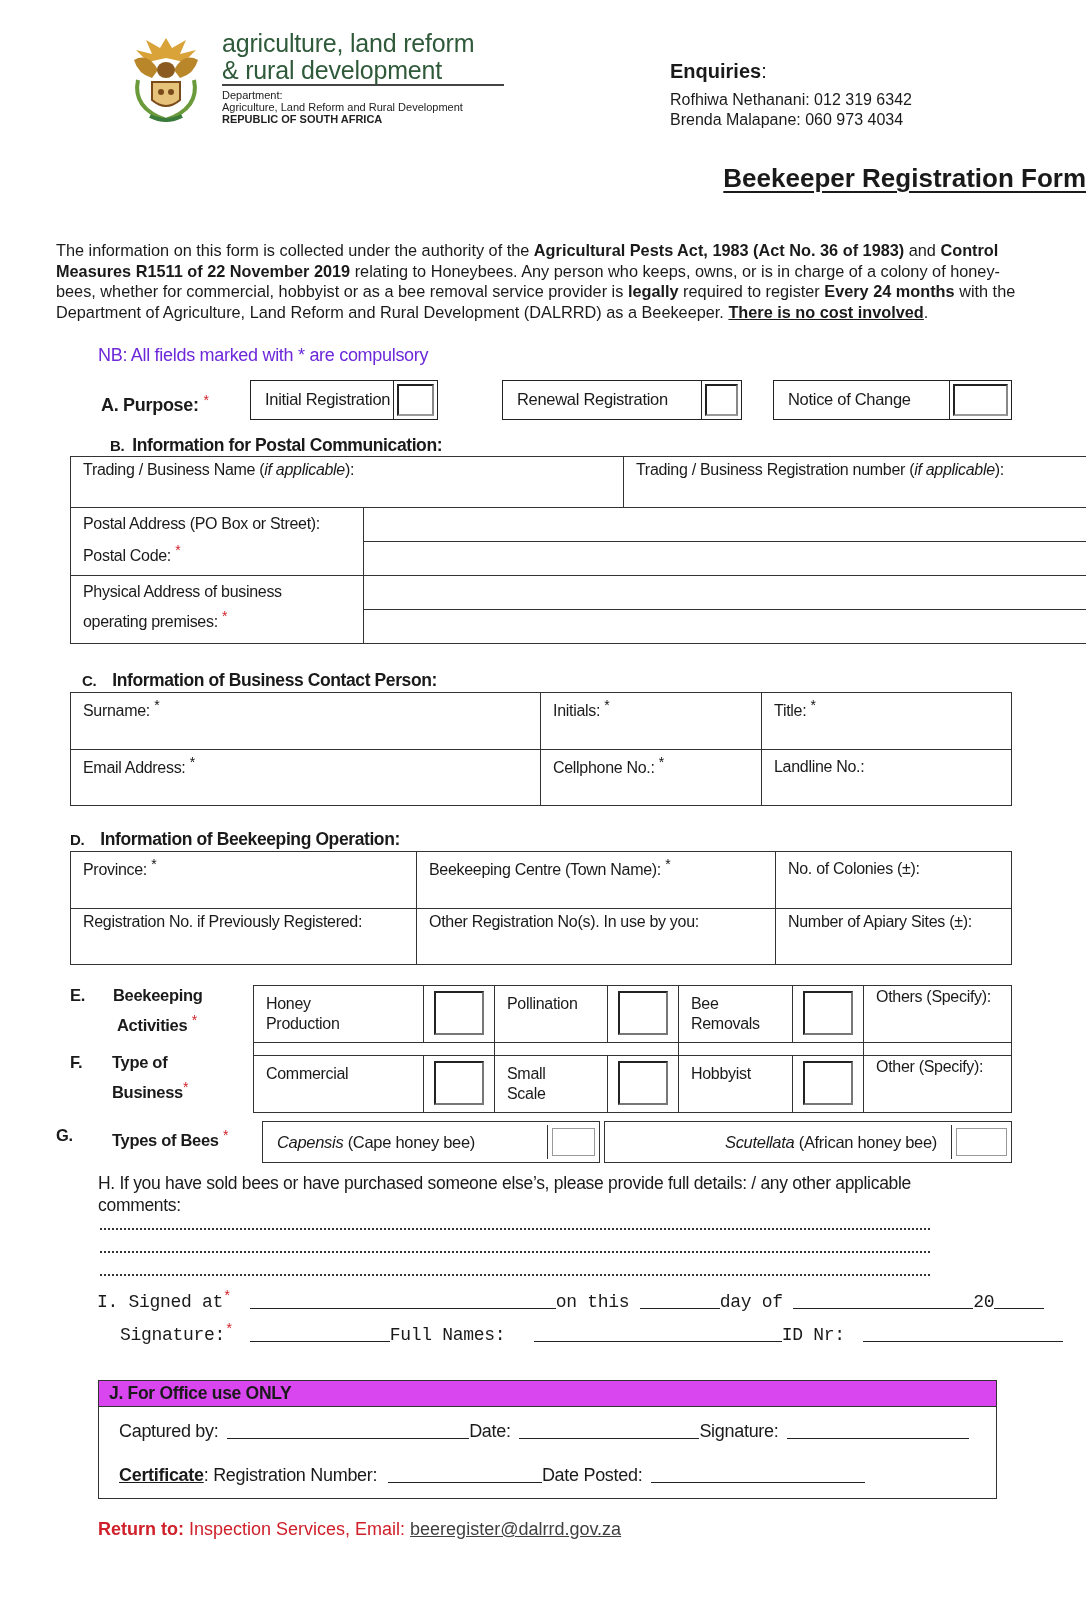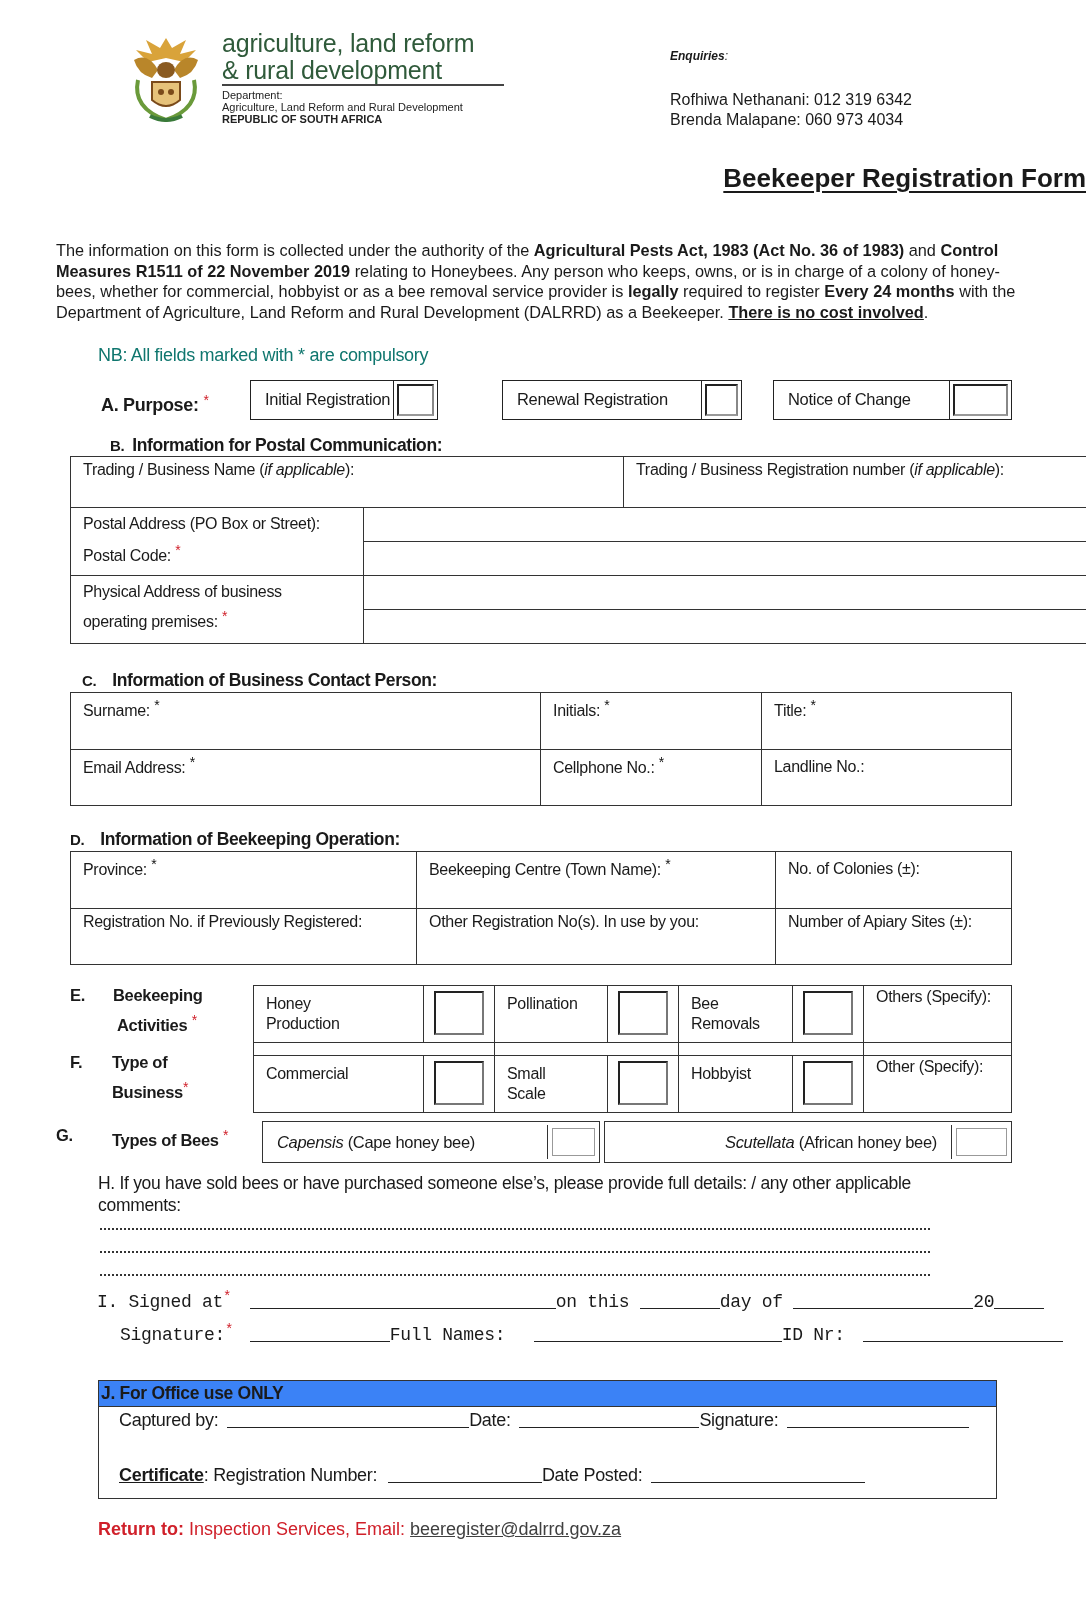--- a/index.html
+++ b/index.html
@@ -7,30 +7,30 @@
   body { position: relative; font-family: "Liberation Sans", sans-serif; color: #1a1a1a; overflow: hidden; }
   .abs { position: absolute; }
   .req { color: #d0202a; font-weight: normal; }
   .blk-req { color: #111; }
 
   
   .logo { left: 128px; top: 30px; width: 76px; height: 96px; }
   .brand1 { left: 222px; top: 30px; font-size: 25px; color: #2f5a3a; line-height: 27px; letter-spacing: -0.2px; }
   .brand-rule { left: 222px; top: 84px; width: 282px; height: 2px; background: #444; }
   .dept { left: 222px; top: 89px; font-size: 11px; line-height: 12px; color: #222; }
-  .enq-title { left: 670px; top: 49px; font-size: 12px; font-weight: bold; font-style: italic; }
+  .enq-title { left: 670px; top: 60px; font-size: 20px; font-weight: bold; }
   .enq-line { left: 670px; font-size: 16px; }
 
   .title { left: 0; width: 1086px; top: 163px; text-align: right; font-size: 26px; font-weight: bold; }
   .title span { text-decoration: underline; text-decoration-thickness: 2px; text-underline-offset: 4px; }
 
   .intro { left: 56px; top: 220px; width: 975px; font-size: 16.3px; line-height: 20.6px; margin-top: 20px; }
   .intro .u { text-decoration: underline; font-weight: bold; }
 
-  .nb { left: 98px; top: 345px; font-size: 18px; color: #0f766e; letter-spacing: -0.3px; }
+  .nb { left: 98px; top: 345px; font-size: 18px; color: #6d28d9; letter-spacing: -0.3px; }
 
   
   .purpose-label { left: 101px; top: 392px; font-size: 18px; font-weight: bold; letter-spacing: -0.3px; }
   .pbox { top: 380px; height: 40px; border: 1.5px solid #222; display: flex; }
   .pbox .lbl { flex: 1; padding-left: 14px; font-size: 16.5px; line-height: 36px; letter-spacing: -0.3px; }
   .pbox .chk { width: 44px; border-left: 1.5px solid #222; padding: 3px; }
   .pbox .chk div { width: 100%; height: 100%; border: 2px solid #222; border-right-color: #888; border-bottom-color: #999; }
 
   
   .sec { font-size: 17.5px; font-weight: bold; letter-spacing: -0.4px; }
@@ -52,21 +52,21 @@
   .gbox .small-cb { width: 52px; height: 34px; border-left: 1.5px solid #333; padding: 3px 4px; }
   .gbox .small-cb div { width: 100%; height: 100%; border: 1.5px solid #999; }
 
   .comment { left: 98px; top: 1172px; width: 850px; font-size: 17.5px; line-height: 22px; letter-spacing: -0.3px; }
   .dots { left: 100px; width: 830px; height: 2px; border-bottom: 2px dotted #333; }
 
   .sign-row { font-size: 18px; letter-spacing: -0.3px; font-family: Liberation Mono, monospace; }
   .uline { display: inline-block; border-bottom: 1.5px solid #222; height: 18px; vertical-align: -2px; }
 
   .office { left: 98px; top: 1380px; width: 899px; height: 119px; border: 1.5px solid #333; }
-  .office-head { height: 26px; background: #3b82f6; border-bottom: 1.5px solid #333; font-size: 17.5px; font-weight: bold; padding-left: 2px; line-height: 25px; letter-spacing: -0.3px; }
+  .office-head { height: 26px; background: #d946ef; border-bottom: 1.5px solid #333; font-size: 17.5px; font-weight: bold; padding-left: 10px; line-height: 25px; letter-spacing: -0.3px; }
   .office-row { position: absolute; left: 20px; font-size: 18px; letter-spacing: -0.3px; }
 
   .return { left: 98px; top: 1519px; font-size: 18px; color: #d0202a; }
   .return b { font-weight: bold; }
   .return a { color: #404040; text-decoration: underline; }
 </style>
 </head>
 <body>
 
 <div class="abs logo">
@@ -293,21 +293,21 @@
 </div>
 <div class="abs sign-row" style="left:120px;top:1322px">
   <span>Signature:</span><span class="req ast">*</span>
   <span class="uline" style="width:140px;margin-left:6px"></span><span>Full Names:</span>
   <span class="uline" style="width:248px;margin-left:18px"></span><span>ID Nr:</span>
   <span class="uline" style="width:200px;margin-left:8px"></span>
 </div>
 
 <div class="abs office">
   <div class="office-head">J. For Office use ONLY</div>
-  <div class="office-row" style="top:29px">
+  <div class="office-row" style="top:40px">
     <span>Captured by:</span>
     <span class="uline" style="width:242px;margin-left:4px"></span><span>Date:</span>
     <span class="uline" style="width:180px;margin-left:4px"></span><span>Signature:</span>
     <span class="uline" style="width:182px;margin-left:4px"></span>
   </div>
   <div class="office-row" style="top:84px">
     <b style="text-decoration:underline">Certificate</b><span>: Registration Number:</span>
     <span class="uline" style="width:154px;margin-left:6px"></span><span>Date Posted:</span>
     <span class="uline" style="width:214px;margin-left:4px"></span>
   </div>

